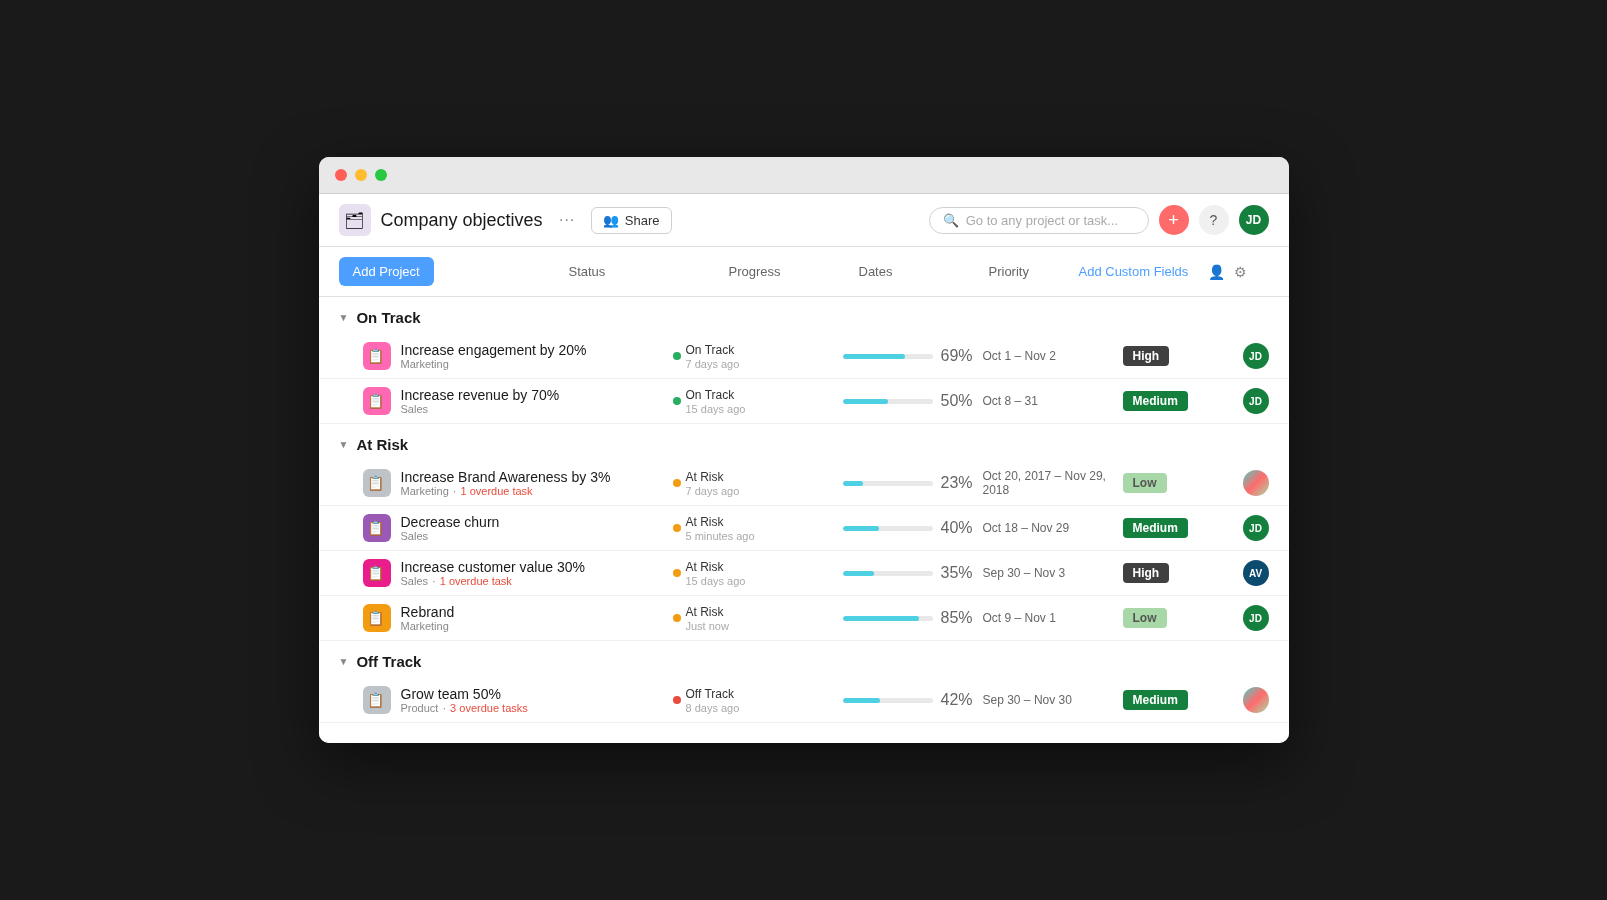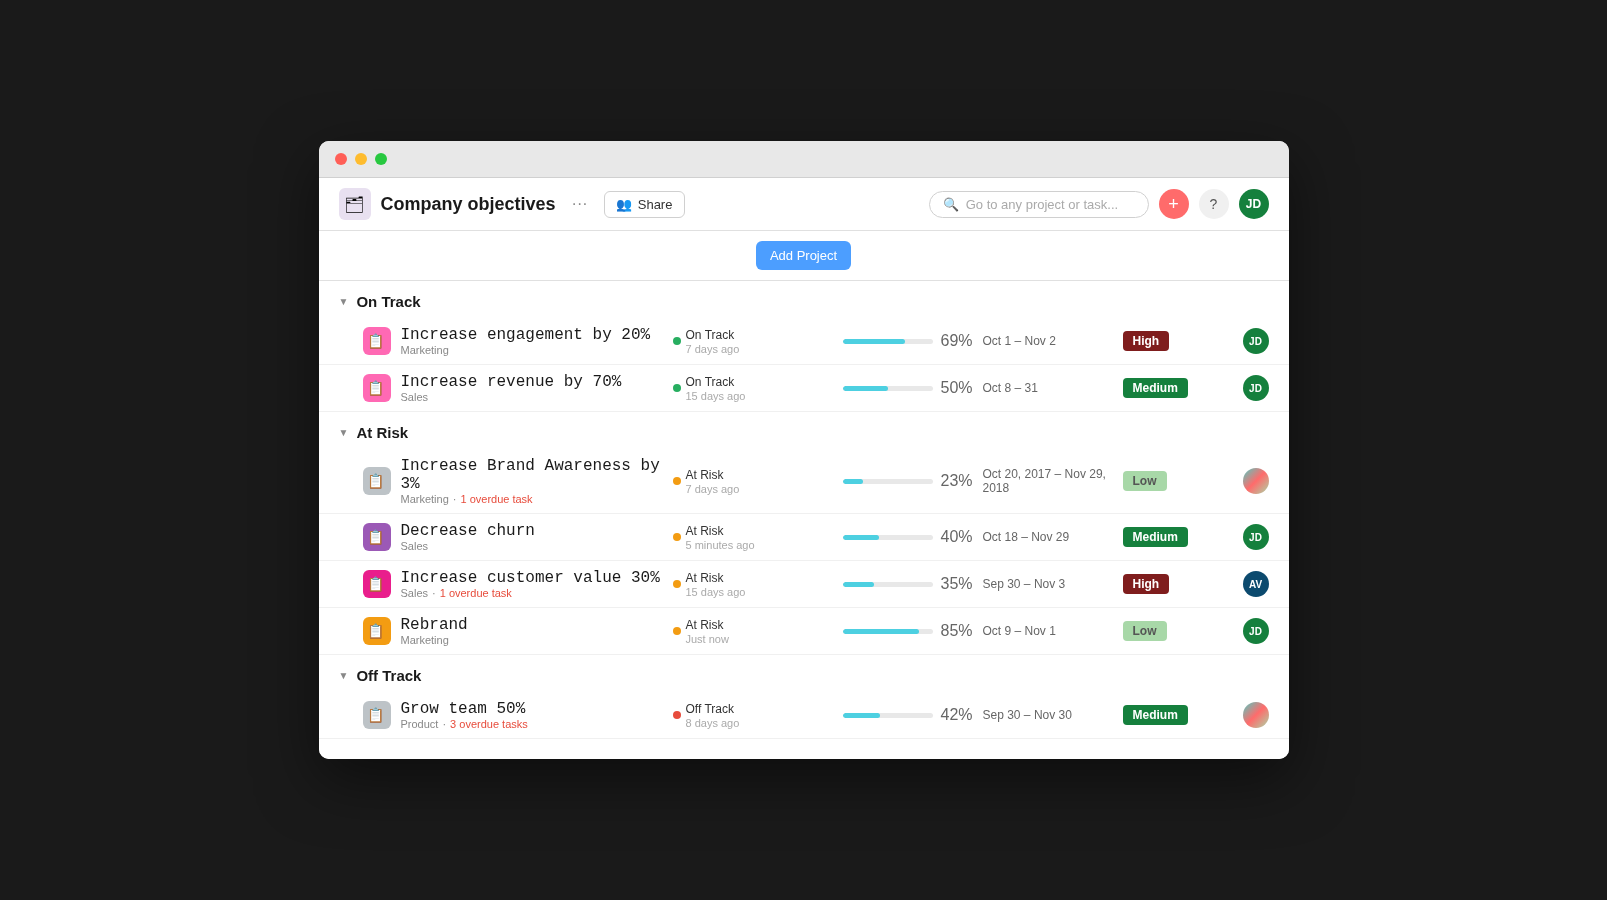--- a/index.html
+++ b/index.html
@@ -45,21 +45,21 @@
     }
     .project-icon {
       width: 32px; height: 32px;
       background: #e8e0f0;
       border-radius: 6px;
       display: flex; align-items: center; justify-content: center;
       font-size: 16px;
     }
     .project-title {
       font-size: 18px;
-      font-weight: 700;
+      font-weight: 400;
       color: #1a1a1a;
     }
     .dots-btn {
       background: none;
       border: none;
       cursor: pointer;
       color: #888;
       font-size: 16px;
       padding: 2px 6px;
     }
@@ -197,24 +197,23 @@
     .icon-purple { background: #9b59b6; }
     .icon-orange { background: #f39c12; }
     .icon-gray { background: #bdc3c7; }
     .icon-magenta { background: #e91e8c; }
 
     .project-info {
       flex: 1;
       min-width: 0;
     }
     .project-name {
-      font-size: 16px;
+      font-size: 14px;
       font-weight: 500;
       color: #1a1a1a;
-      font-family: Liberation Mono, monospace;
     }
     .project-sub {
       font-size: 11px;
       color: #888;
       display: flex;
       align-items: center;
       gap: 4px;
     }
     .overdue-link { color: #e74c3c; text-decoration: none; }
 
@@ -246,21 +245,21 @@
 
     .priority-cell { width: 90px; flex-shrink: 0; }
     .priority-badge {
       display: inline-block;
       padding: 3px 10px;
       border-radius: 4px;
       font-size: 12px;
       font-weight: 600;
       color: #fff;
     }
-    .priority-high { background: #7f1d1d; }
+    .priority-high { background: #404040; }
     .priority-medium { background: #15803d; }
     .priority-low { background: #a8d8a8; color: #555; }
 
     .row-avatar {
       width: 26px; height: 26px;
       border-radius: 50%;
       background: #c084fc;
       display: flex; align-items: center; justify-content: center;
       color: #fff;
       font-size: 10px;
@@ -297,20 +296,31 @@
         <span>Go to any project or task...</span>
       </div>
       <button class="icon-btn add-btn">+</button>
       <button class="icon-btn help-btn">?</button>
       <div class="avatar avatar-brown">JD</div>
     </div>
   </div>
 
   <div class="toolbar">
     <button class="add-project-btn">Add Project</button>
+    <div class="col-headers">
+      <span class="col-header col-status">Status</span>
+      <span class="col-header col-progress">Progress</span>
+      <span class="col-header col-dates">Dates</span>
+      <span class="col-header col-priority">Priority</span>
+      <span class="col-header col-custom">Add Custom Fields</span>
+      <div class="col-actions">
+        <span>👤</span>
+        <span>⚙</span>
+      </div>
+    </div>
   </div>
 
   <div class="content">
 
   <div class="section">
         <div class="section-header">
           <span class="chevron">▼</span>
     <span>On Track</span>
         </div>
         <div class="project-row">

